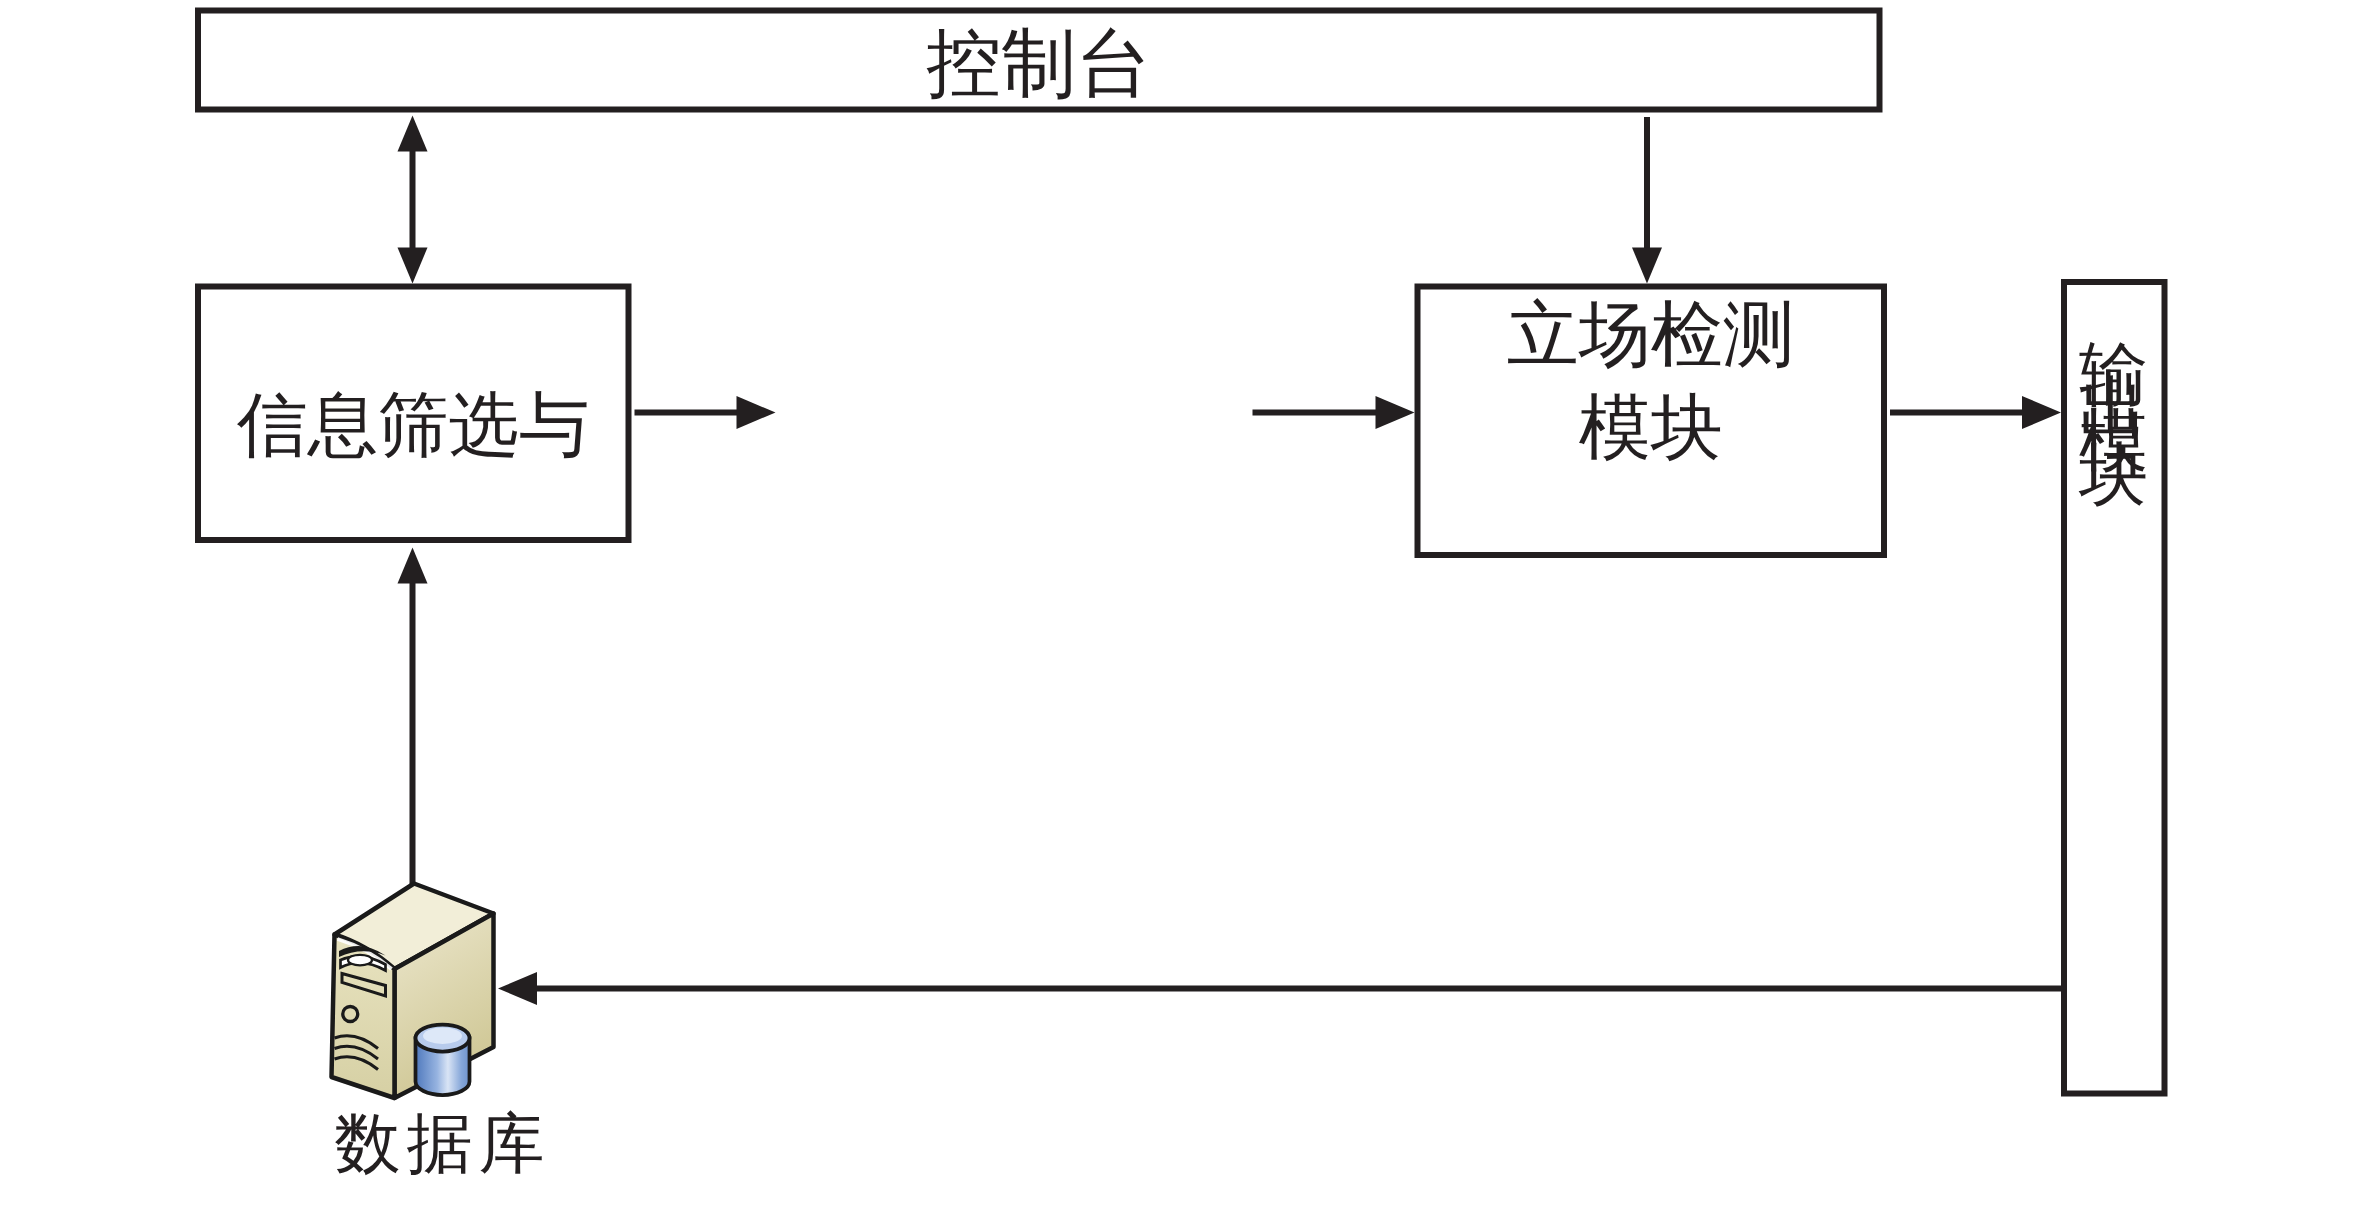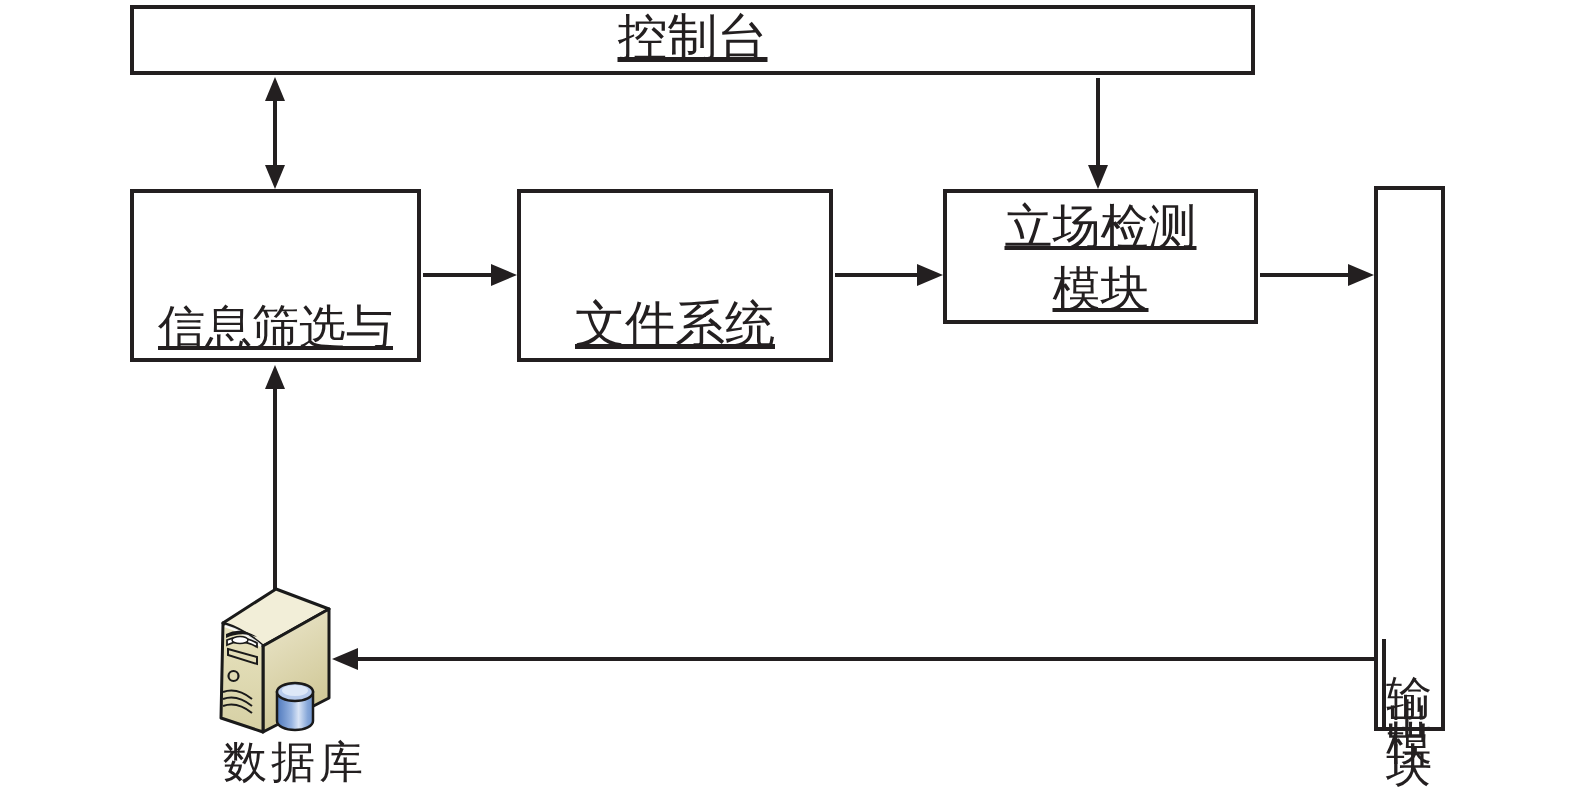--- a/index.html
+++ b/index.html
@@ -11,29 +11,28 @@
     overflow: hidden;
     font-family: "Liberation Serif", "DejaVu Serif", serif;
     color: #231f20;
   }
   .box {
     position: absolute;
     box-sizing: border-box;
     border: 4px solid #231f20;
     background: #ffffff;
     display: flex;
-    align-items: flex-end;
+    align-items: flex-start;
     justify-content: center;
     text-align: center;
-    text-decoration: underline;
   }
   .console-box  { left: 130px; top: 5px;   width: 1125px; height: 70px;  font-size: 50px; }
   .filter-box   { left: 130px; top: 189px; width: 291px;  height: 173px; font-size: 47px; line-height: 61px; }
   .fs-box       { left: 517px; top: 189px; width: 316px;  height: 173px; font-size: 50px; }
-  .stance-box   { left: 943px; top: 189px; width: 315px;  height: 135px; font-size: 48px; line-height: 62px; }
+  .stance-box   { left: 943px; top: 189px; width: 315px;  height: 183px; font-size: 48px; line-height: 62px; }
   .output-box   { left: 1374px; top: 186px; width: 71px;  height: 545px; font-size: 46px; }
   .vtext {
     writing-mode: vertical-rl;
     text-orientation: upright;
     letter-spacing: 22px;
     line-height: 63px;
   }
   .hline, .vline { position: absolute; background: #231f20; }
   .ah { position: absolute; width: 0; height: 0; }
   .ah-right { border-top: 11px solid transparent; border-bottom: 11px solid transparent; border-left: 26px solid #231f20; }
@@ -57,23 +56,20 @@
     <span>控制台</span>
   </div>
 
   <div class="box filter-box">
     <span>
       <br>
       <span>信息筛选与</span>
     </span>
   </div>
 
-  <div class="box fs-box">
-    <span>文件系统</span>
-  </div>
 
   <div class="box stance-box">
     <span>
       <span>立场检测</span><br>
       <span>模块</span>
     </span>
   </div>
 
   <div class="box output-box">
     <span class="vtext">输出模块</span>

